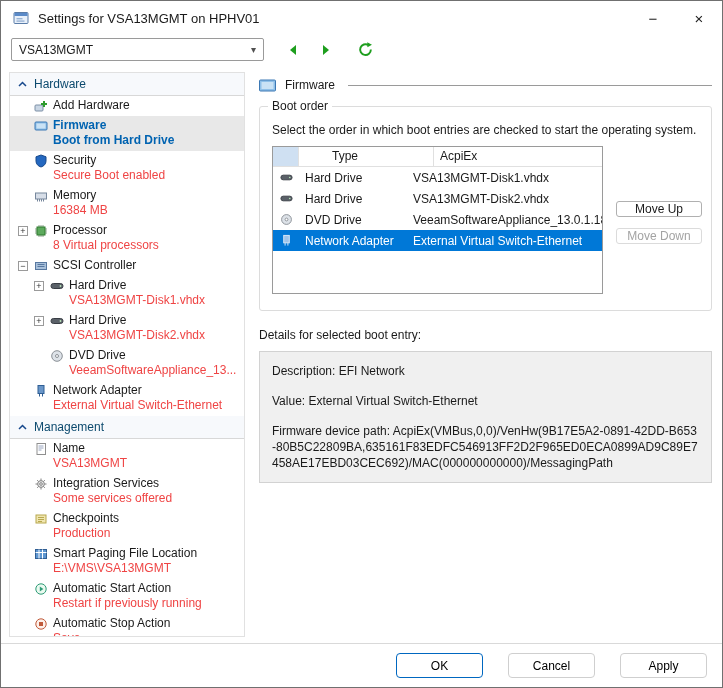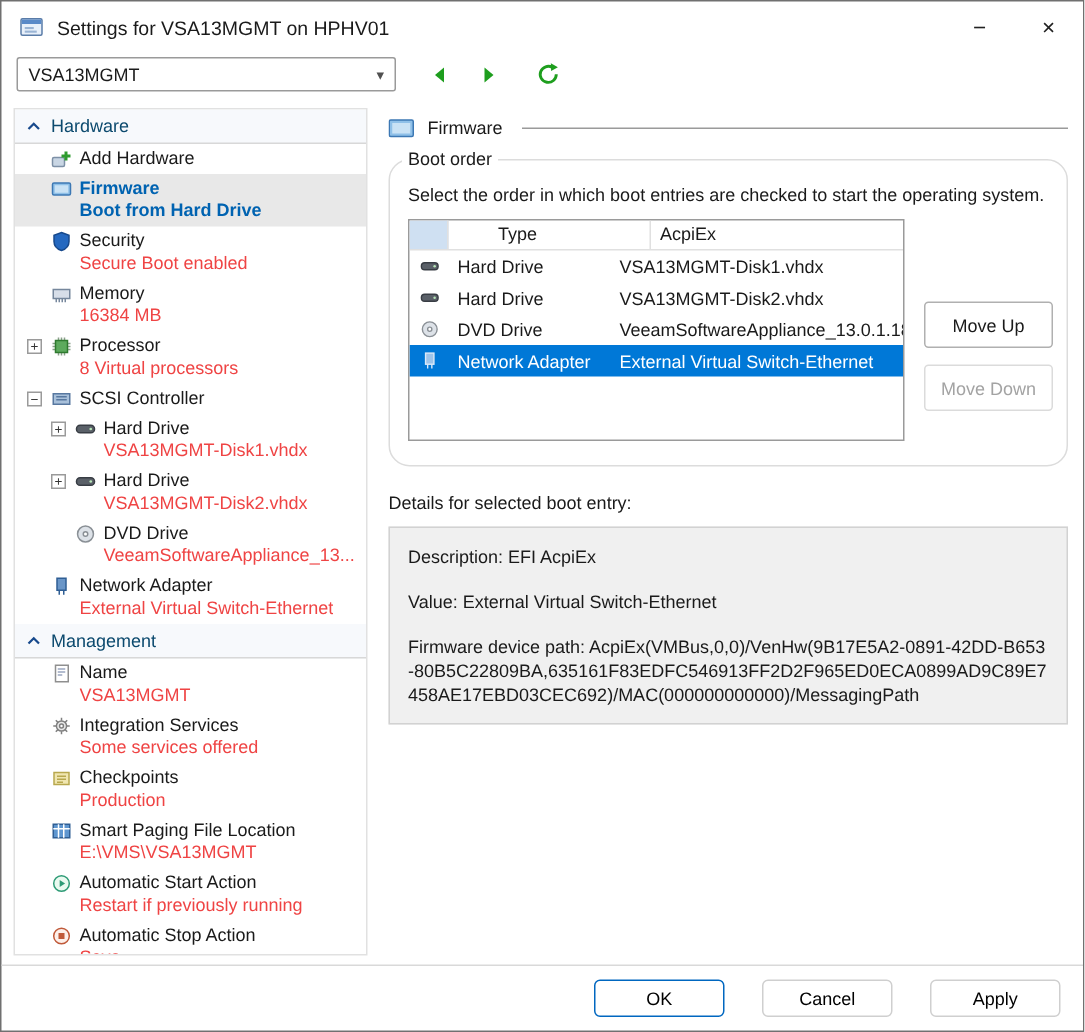--- a/index.html
+++ b/index.html
@@ -37,38 +37,38 @@
   .tree-text { min-width:0; }
   .tree-label { line-height:15px; white-space:nowrap; }
   .tree-sub { line-height:15px; color:#ef4444; white-space:nowrap; overflow:hidden; }
   .tree-sub:empty { display:none; }
 
   
   .main { flex:1; min-width:0; padding-top:4px; }
   .panel-header { display:flex; align-items:center; gap:9px; margin:2px 0 14px 0; }
   .panel-header::after { content:""; flex:1; border-top:1px solid #9a9a9a; margin-left:4px; }
 
-  .groupbox { position:relative; border:1px solid #dcdcdc; border-radius:14px; padding:16px 12px 16px 12px; margin-top:6px; }
+  .groupbox { position:relative; border:1px solid #dcdcdc; border-radius:3px; padding:16px 12px 16px 12px; margin-top:6px; }
   .group-label { position:absolute; top:-8px; left:8px; background:#fff; padding:0 4px; }
   .group-desc { margin-bottom:9px; }
 
   .boot-area { display:flex; gap:13px; }
   .boot-table { width:331px; height:148px; border:1px solid #9a9a9a; background:#fff; overflow:hidden; flex:none; }
   .bt-header { display:flex; height:20px; border-bottom:1px solid #e0e0e0; align-items:center; }
   .bt-h-icon { width:26px; height:100%; background:#cfe0f2; border-right:1px solid #e0e0e0; flex:none; }
   .bt-h-type { width:108px; padding:0 6px; border-right:1px solid #e0e0e0; flex:none; line-height:19px;margin-left:27px; }
   .bt-h-value { flex:1; padding:0 6px; line-height:19px; }
   .bt-row { display:flex; height:21px; align-items:center; }
   .bt-row .c-icon { width:26px; flex:none; display:flex; justify-content:center; }
   .bt-row .c-type { width:108px; padding:0 6px; flex:none; white-space:nowrap; }
   .bt-row .c-value { flex:1; padding:0 6px; white-space:nowrap; overflow:hidden; }
   .bt-row.selected { background:#0078d7; color:#fff; }
 
   .move-buttons { display:flex; flex-direction:column; gap:11px; margin-top:55px; }
-  .btn { min-width:86px; height:31px; background:#fff; border:1px solid #b0b0b0; border-radius:3px; font-family:inherit; font-size:12px; color:#1a1a1a; }
+  .btn { min-width:86px; height:16px; background:#fff; border:1px solid #b0b0b0; border-radius:3px; font-family:inherit; font-size:12px; color:#1a1a1a; }
   .btn.disabled { color:#a3a3a3; border-color:#dbdbdb; }
 
   .details-label { margin-top:17px; }
   .details-box { margin-top:9px; border:1px solid #d2d2d2; background:#f0f0f0; padding:11px 12px; line-height:16px; }
   .details-box p { margin-bottom:14px; }
   .details-box p:last-child { margin-bottom:0; }
   .device-path { word-break:break-all; }
 
   
   .footer { flex:none; height:44px; border-top:1px solid #d9d9d9; display:flex; align-items:center; justify-content:flex-end; gap:25px; padding:0 15px; }
@@ -436,21 +436,21 @@
 
           <div class="move-buttons">
             <button class="btn">Move Up</button>
             <button class="btn disabled">Move Down</button>
           </div>
         </div>
       </div>
 
       <div class="details-label">Details for selected boot entry:</div>
       <div class="details-box">
-        <p>Description: EFI AcpiEx</p>
+        <p>Description: EFI Network</p>
         <p>Value: External Virtual Switch-Ethernet</p>
         <p class="device-path">Firmware device path: AcpiEx(VMBus,0,0)/VenHw(9B17E5A2-0891-42DD-B653-80B5C22809BA,635161F83EDFC546913FF2D2F965ED0ECA0899AD9C89E7458AE17EBD03CEC692)/MAC(000000000000)/MessagingPath</p>
       </div>
 
     </div>
   </div>
 
   <div class="footer">
     <button class="btn-footer ok">OK</button>
     <button class="btn-footer">Cancel</button>

